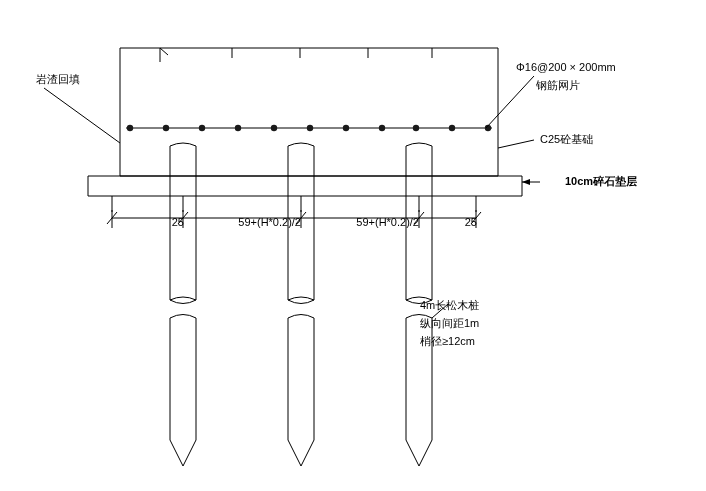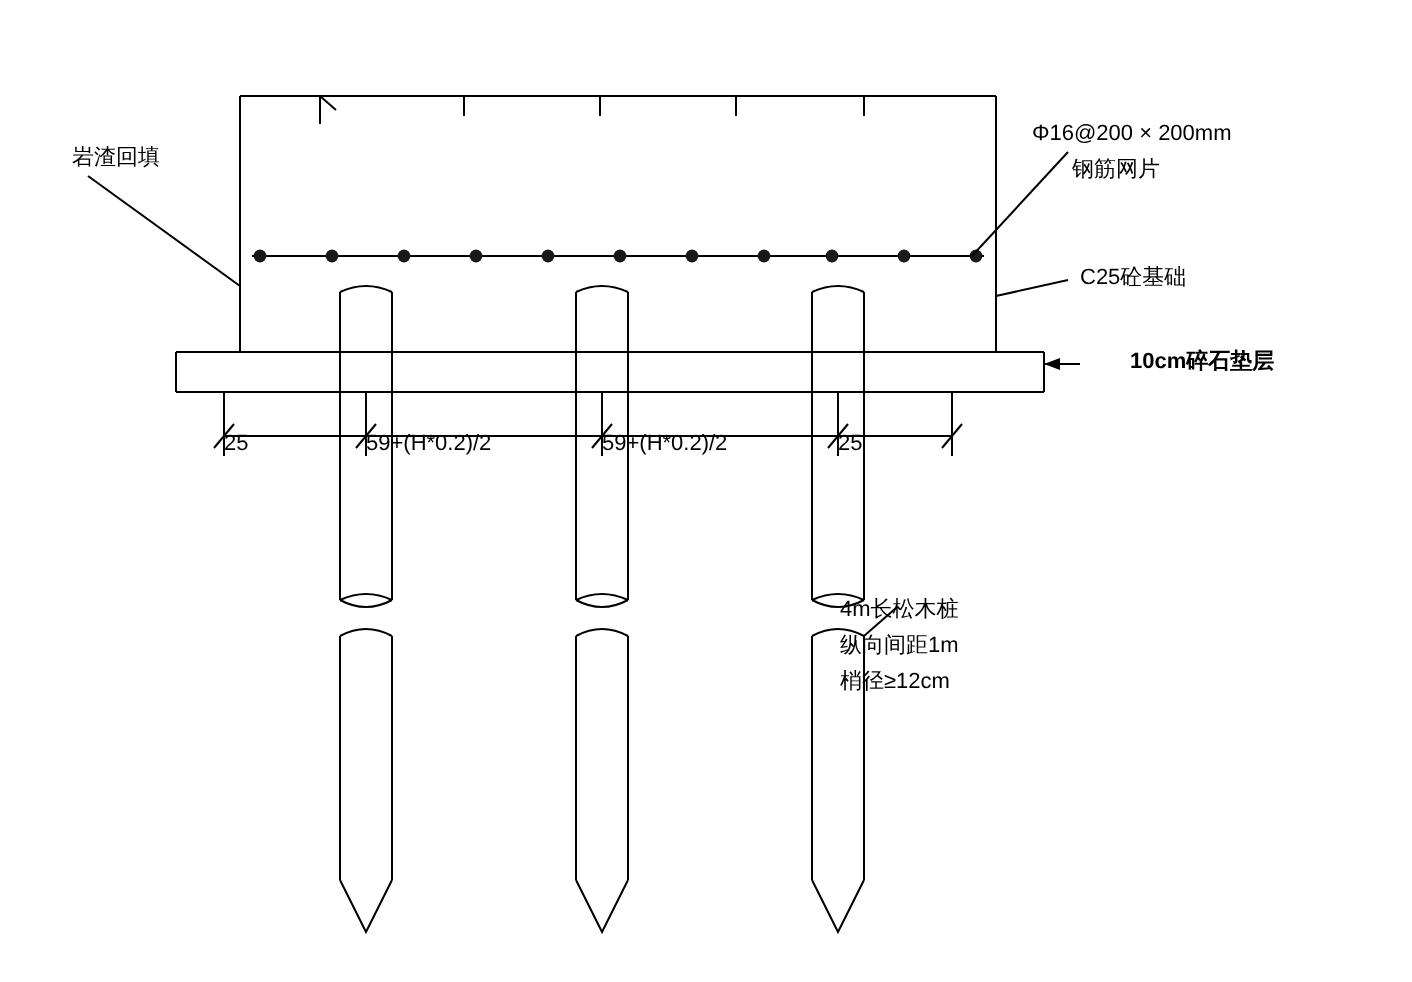--- a/index.html
+++ b/index.html
@@ -29,21 +29,21 @@
     color: #000000;
     white-space: nowrap;
     line-height: 15px;
   }
   .dimtext {
     position: absolute;
     font-family: "Liberation Sans", sans-serif;
     font-size: 11px;
     color: #000000;
     white-space: nowrap;
-    text-align: left;
+    text-align: right;
   }
 </style>
 </head>
 <body>
 
 <div id="stage">
 
   <svg width="706" height="491" viewBox="0 0 706 491">
 
     <g stroke="#000000" fill="none" stroke-width="1">

